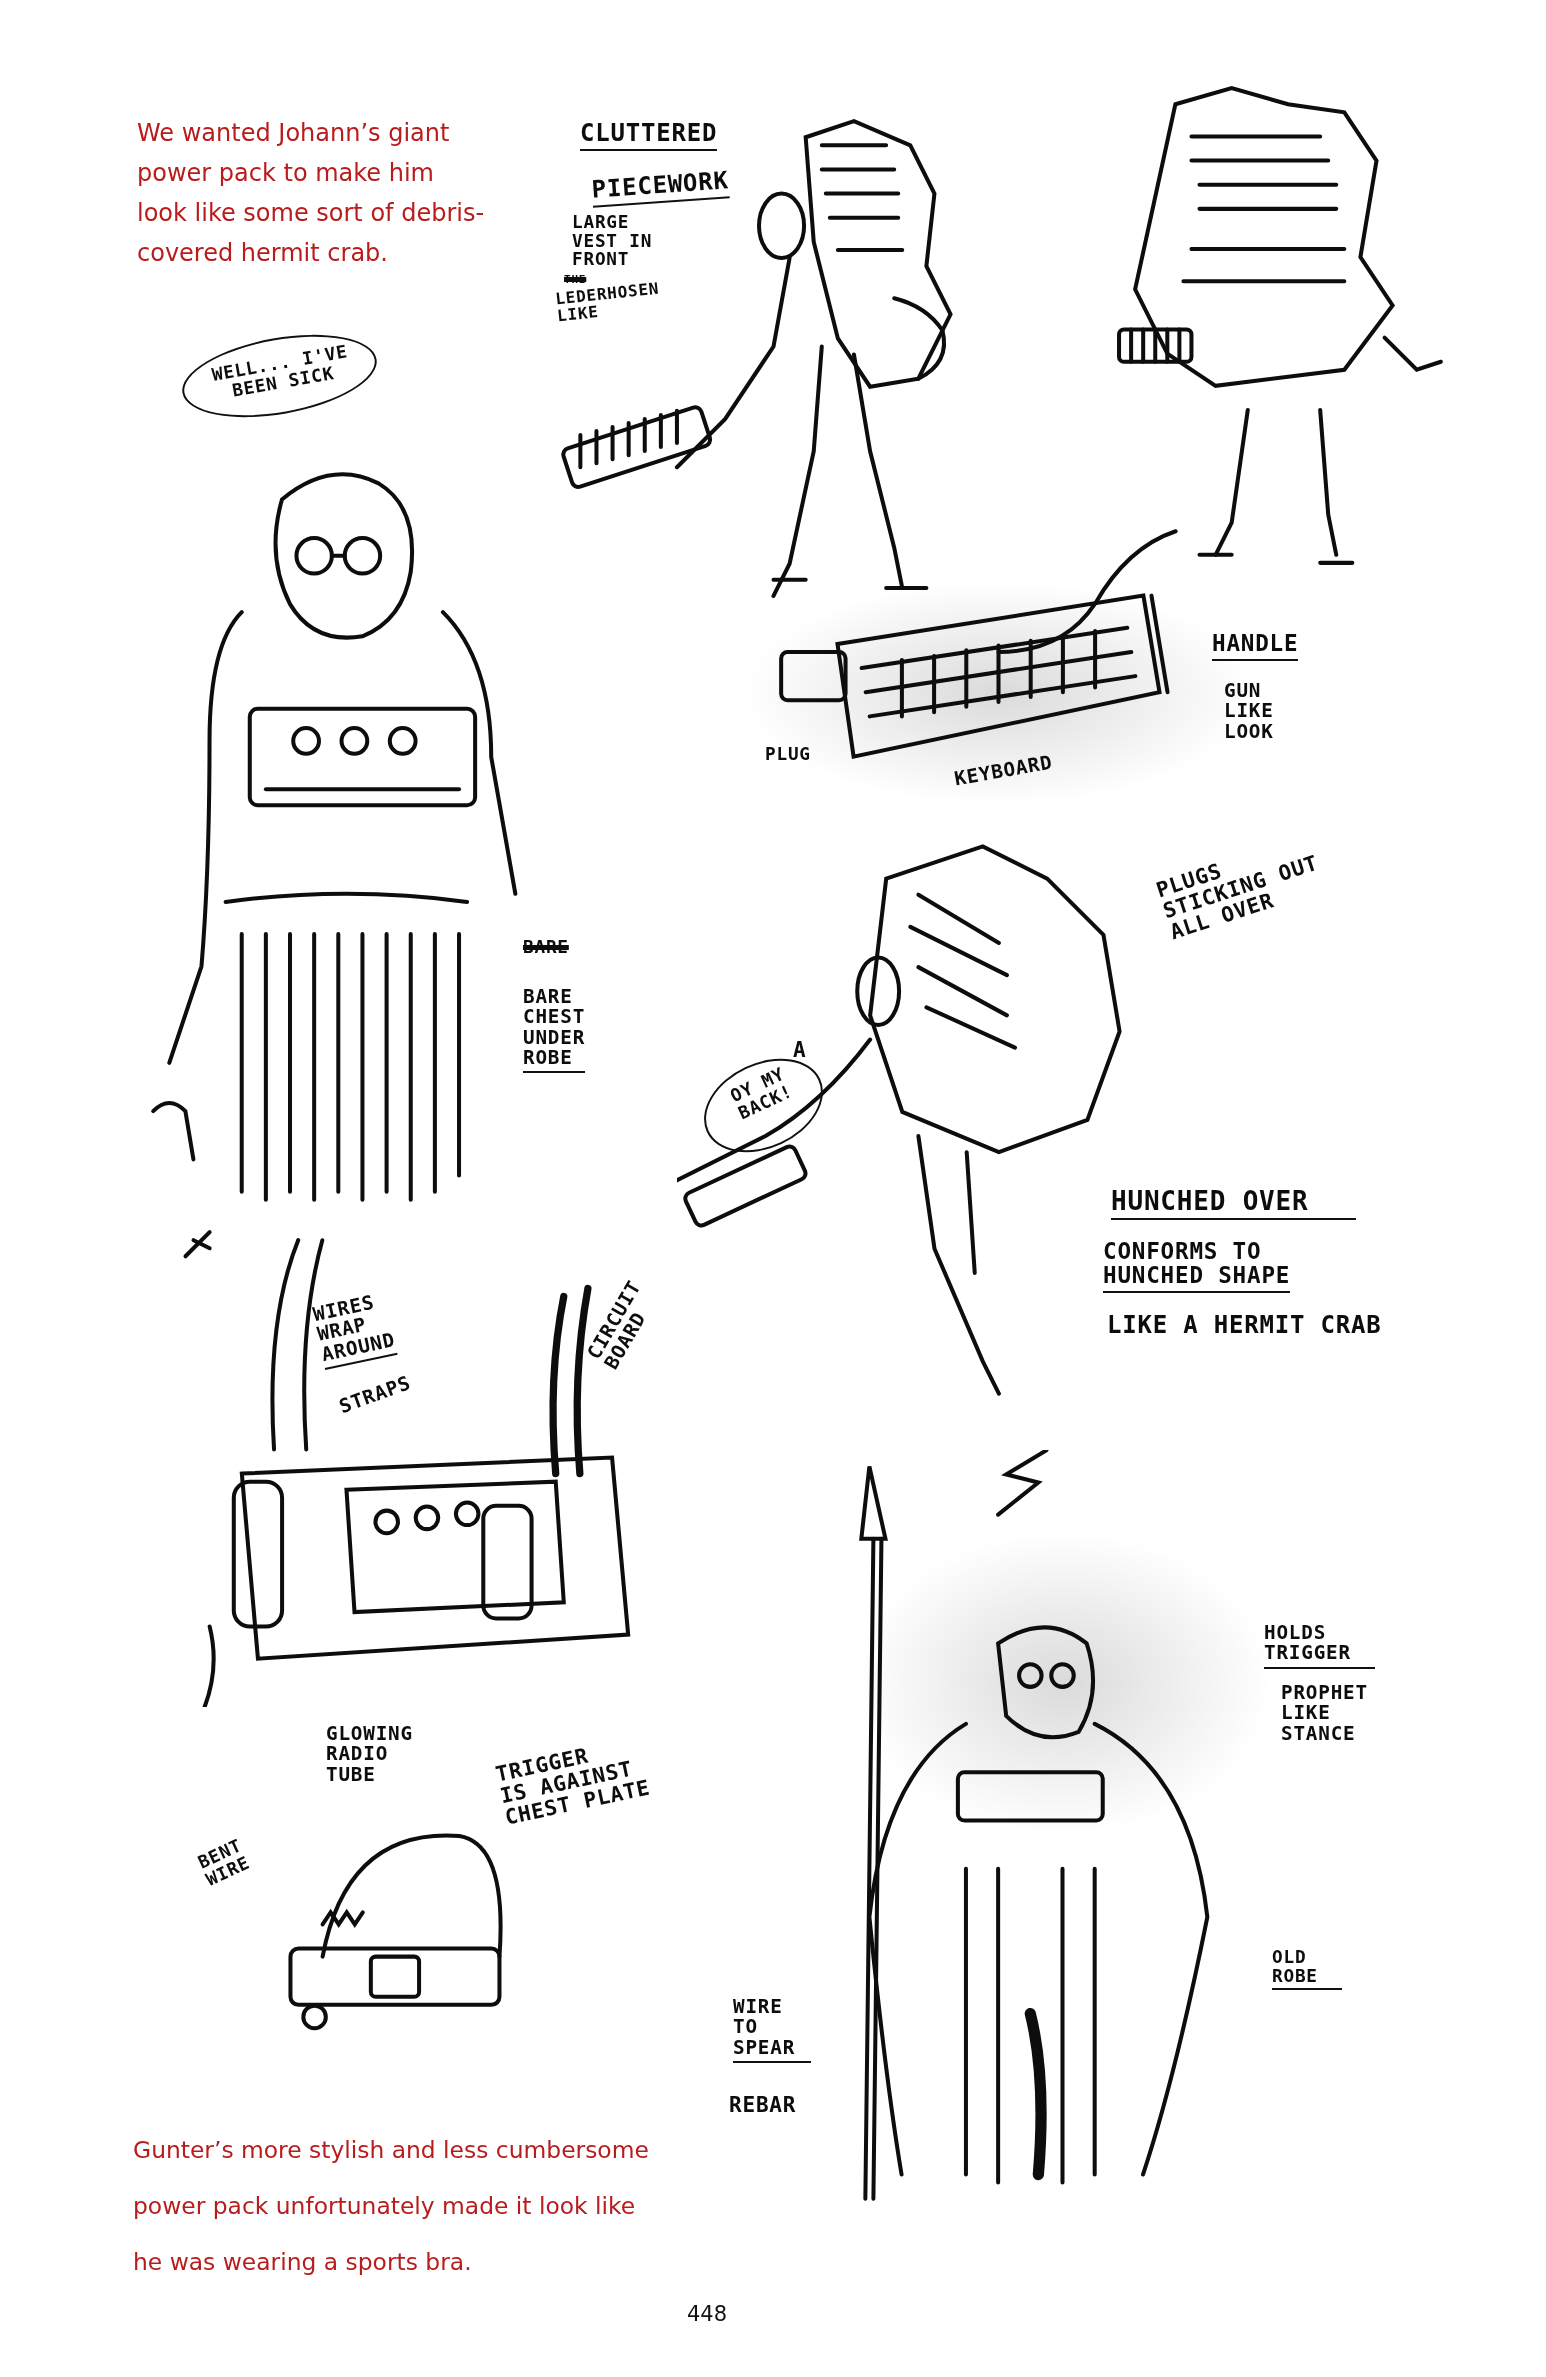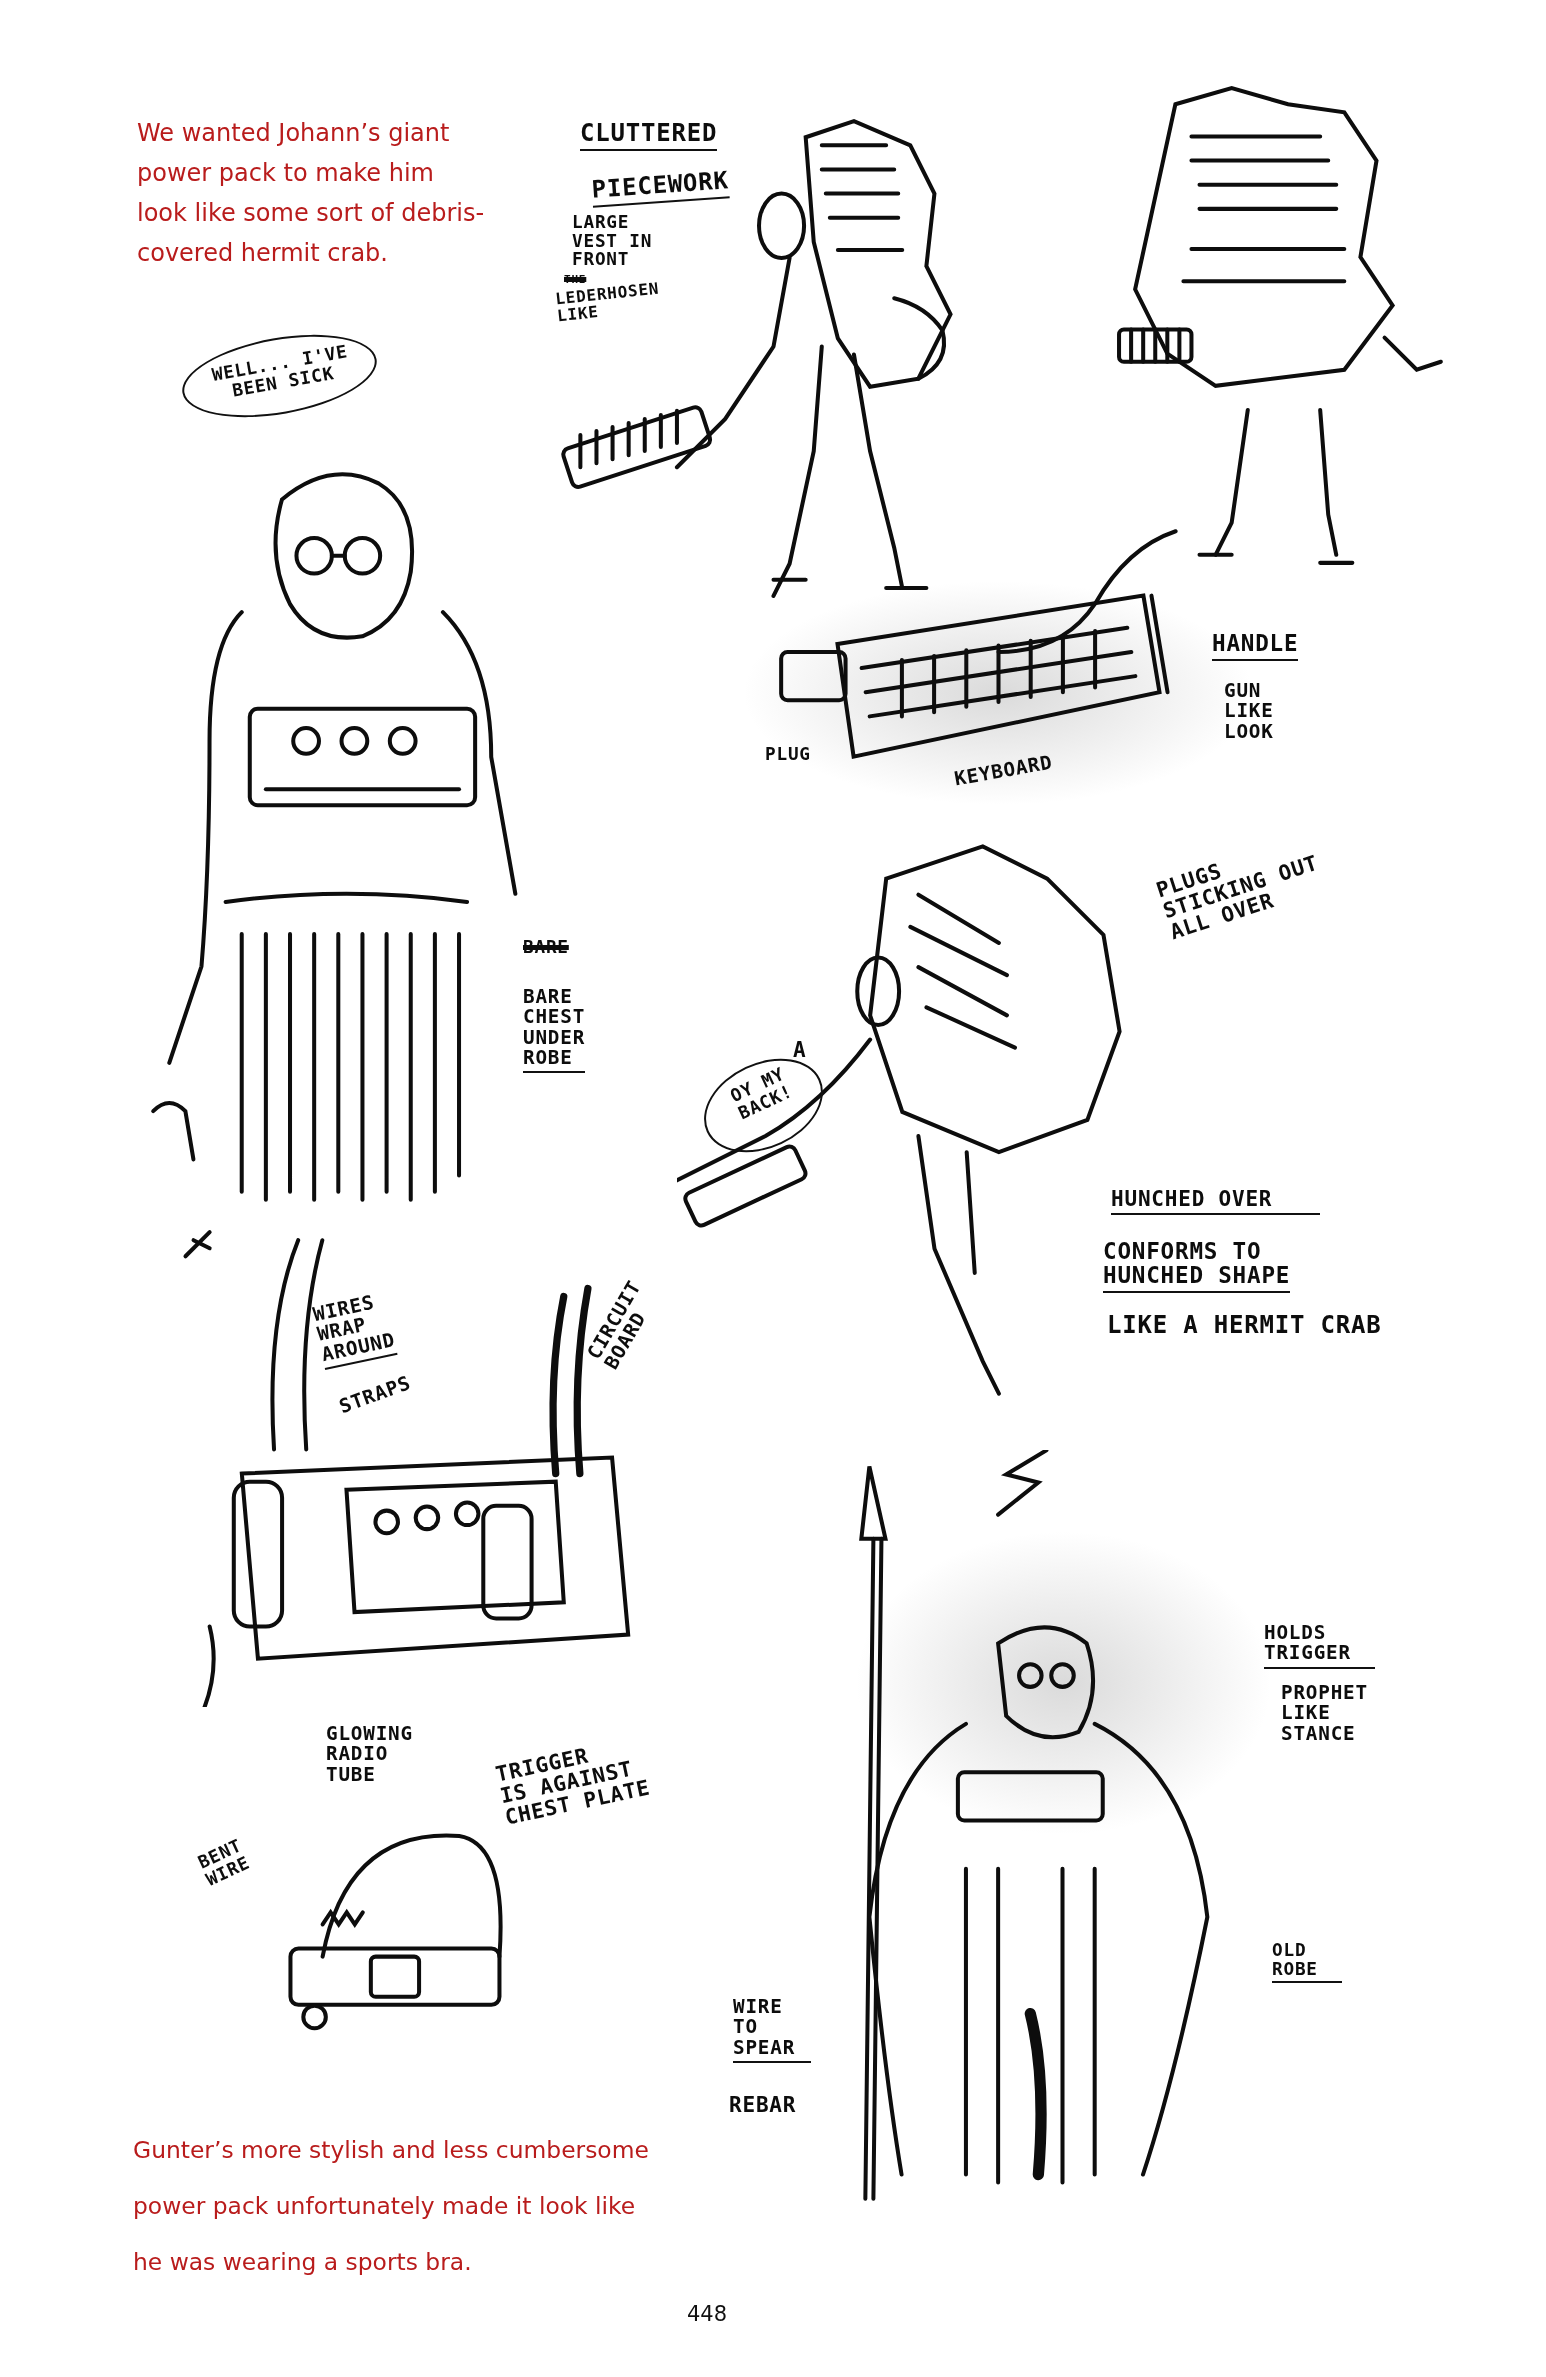--- a/index.html
+++ b/index.html
@@ -111,21 +111,21 @@
 <div class="bubble" style="left:701px; top:1063px; width:121px; height:81px; transform:rotate(-25deg);"></div>
 <div class="hand" style="left:713px; top:1075px; width:97px; font-size:17.7px; transform:rotate(-25deg); text-align:center;">OY MY BACK!</div>
 <div class="hand" style="left:793px; top:1039px; font-size:21px;">A</div>
 
 <div class="hand strike" style="left:523px; top:938px; font-size:17.7px;">BARE</div>
 <div class="hand" style="left:523px; top:987px; font-size:19.3px;"><span class="ul">BARE
 CHEST
 UNDER
 ROBE</span></div>
 
-<div class="hand" style="left:1111px; top:1188px; font-size:21px;"><span class="ul" style="padding-right:48px;">HUNCHED OVER</span></div>
+<div class="hand" style="left:1111px; top:1188px; font-size:26px;"><span class="ul" style="padding-right:48px;">HUNCHED OVER</span></div>
 <div class="hand" style="left:1103px; top:1240px; font-size:22.6px;"><span class="ul">CONFORMS TO
 HUNCHED SHAPE</span></div>
 <div class="hand" style="left:1107px; top:1313px; font-size:24px;">LIKE A HERMIT CRAB</div>
 
 <svg class="sketch" style="left:161px; top:1208px;" width="548" height="499" viewBox="0 0 680 620" fill="none" stroke="#0d0d0d" stroke-width="5" stroke-linecap="round">
   <path d="M40 40 l20 10 M60 30 l-30 30"></path>
   <path d="M170 40 q-40 100 -30 260 M200 40 q-30 110 -20 260"></path>
   <path d="M500 110 q-20 100 -10 220 M530 100 q-20 110 -10 230" stroke-width="9"></path>
   <path d="M100 330 l460 -20 l20 220 l-460 30 z"></path>
   <path d="M230 350 l260 -10 l10 150 l-260 12 z"></path>
@@ -169,21 +169,21 @@
   <path d="M200 340 q-100 60 -120 240 q20 200 40 320 M360 340 q120 60 140 240 q-40 200 -80 320"></path>
   <rect x="190" y="400" width="180" height="60" rx="8"></rect>
   <path d="M200 520 v380 M240 520 v390 M320 520 v390 M360 520 v380"></path>
   <path d="M280 700 q20 80 10 200" stroke-width="14"></path>
 </svg>
 <div class="hand" style="left:1264px; top:1623px; font-size:19.3px;"><span class="ul" style="padding-right:24px;">HOLDS
 TRIGGER</span></div>
 <div class="hand" style="left:1281px; top:1683px; font-size:19.3px;">PROPHET
 LIKE
 STANCE</div>
-<div class="hand" style="left:1272px; top:1941px; font-size:17.7px;"><span class="ul" style="padding-right:24px;">OLD
+<div class="hand" style="left:1272px; top:1941px; font-size:17.7px;"><span class="ul" style="padding-right:24px;margin-top:7px;">OLD
 ROBE</span></div>
 <div class="hand" style="left:733px; top:1997px; font-size:19.3px;"><span class="ul" style="padding-right:16px;">WIRE
 TO
 SPEAR</span></div>
 <div class="hand" style="left:729px; top:2094px; font-size:21px;">REBAR</div>
 
 <div class="page-num">448</div>
 
 
 </body></html>

